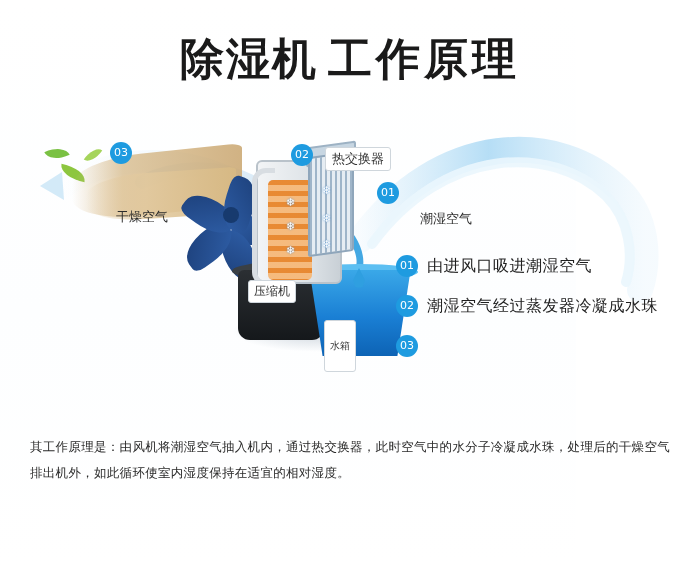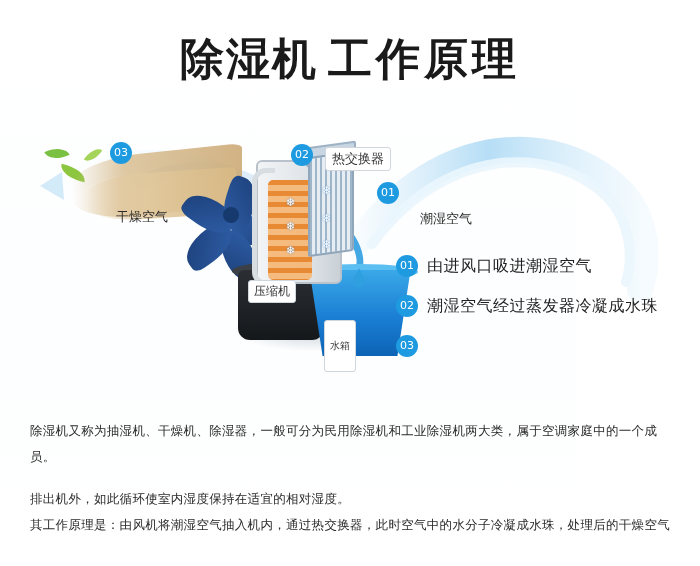--- a/index.html
+++ b/index.html
@@ -440,21 +440,20 @@
       <div class="legend-badge">02</div>
       <div class="legend-text">潮湿空气经过蒸发器冷凝成水珠</div>
     </div>
     <div class="legend-row">
       <div class="legend-badge">03</div>
     </div>
   </div>
 
   <div class="body-text">
     <p class="para">
-      <span class="indent-line">除湿机又称为抽湿机、干燥机、除湿器，一般可分为民用除湿机和工业除湿机两大类，属于空调家庭中的一个成员。</span>
     </p>
     <p class="para">
+      <span class="indent-line">其工作原理是：由风机将潮湿空气抽入机内，通过热交换器，此时空气中的水分子冷凝成水珠，处理后的干燥空气</span>
       <span class="indent-line">排出机外，如此循环使室内湿度保持在适宜的相对湿度。</span>
-      <span class="indent-line">其工作原理是：由风机将潮湿空气抽入机内，通过热交换器，此时空气中的水分子冷凝成水珠，处理后的干燥空气</span>
     </p>
   </div>
 
 </div>
 
 </body></html>

